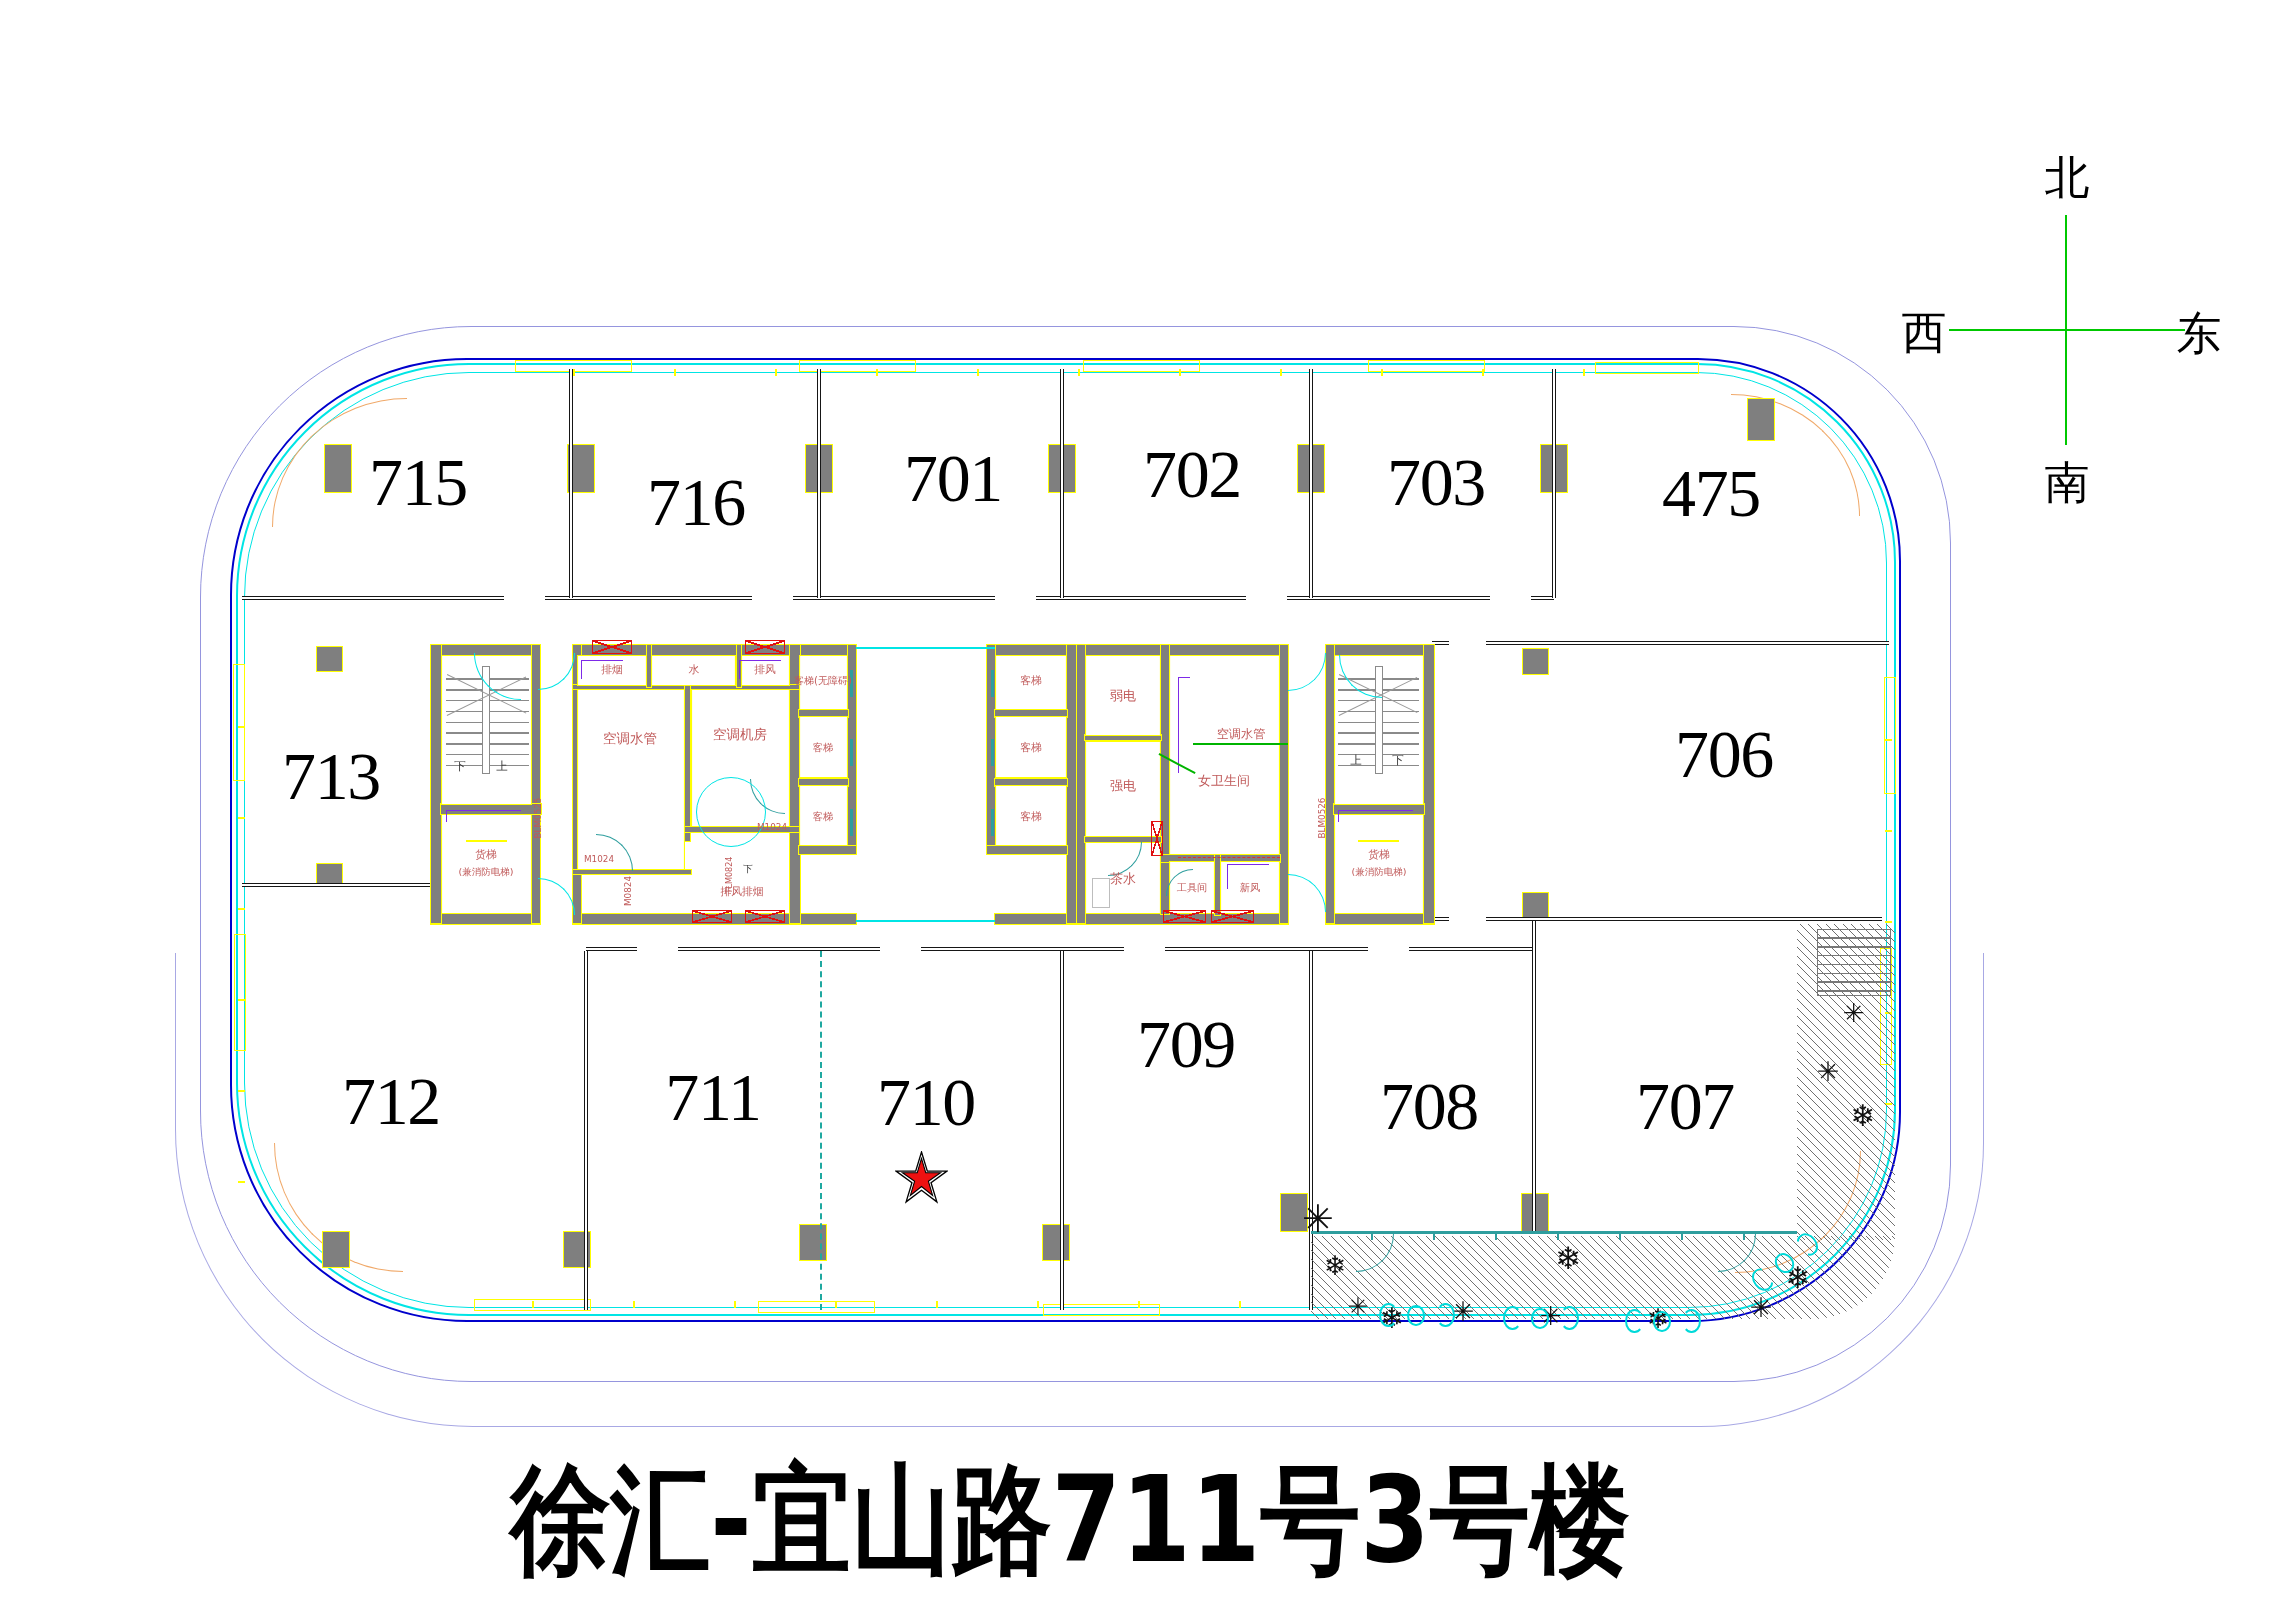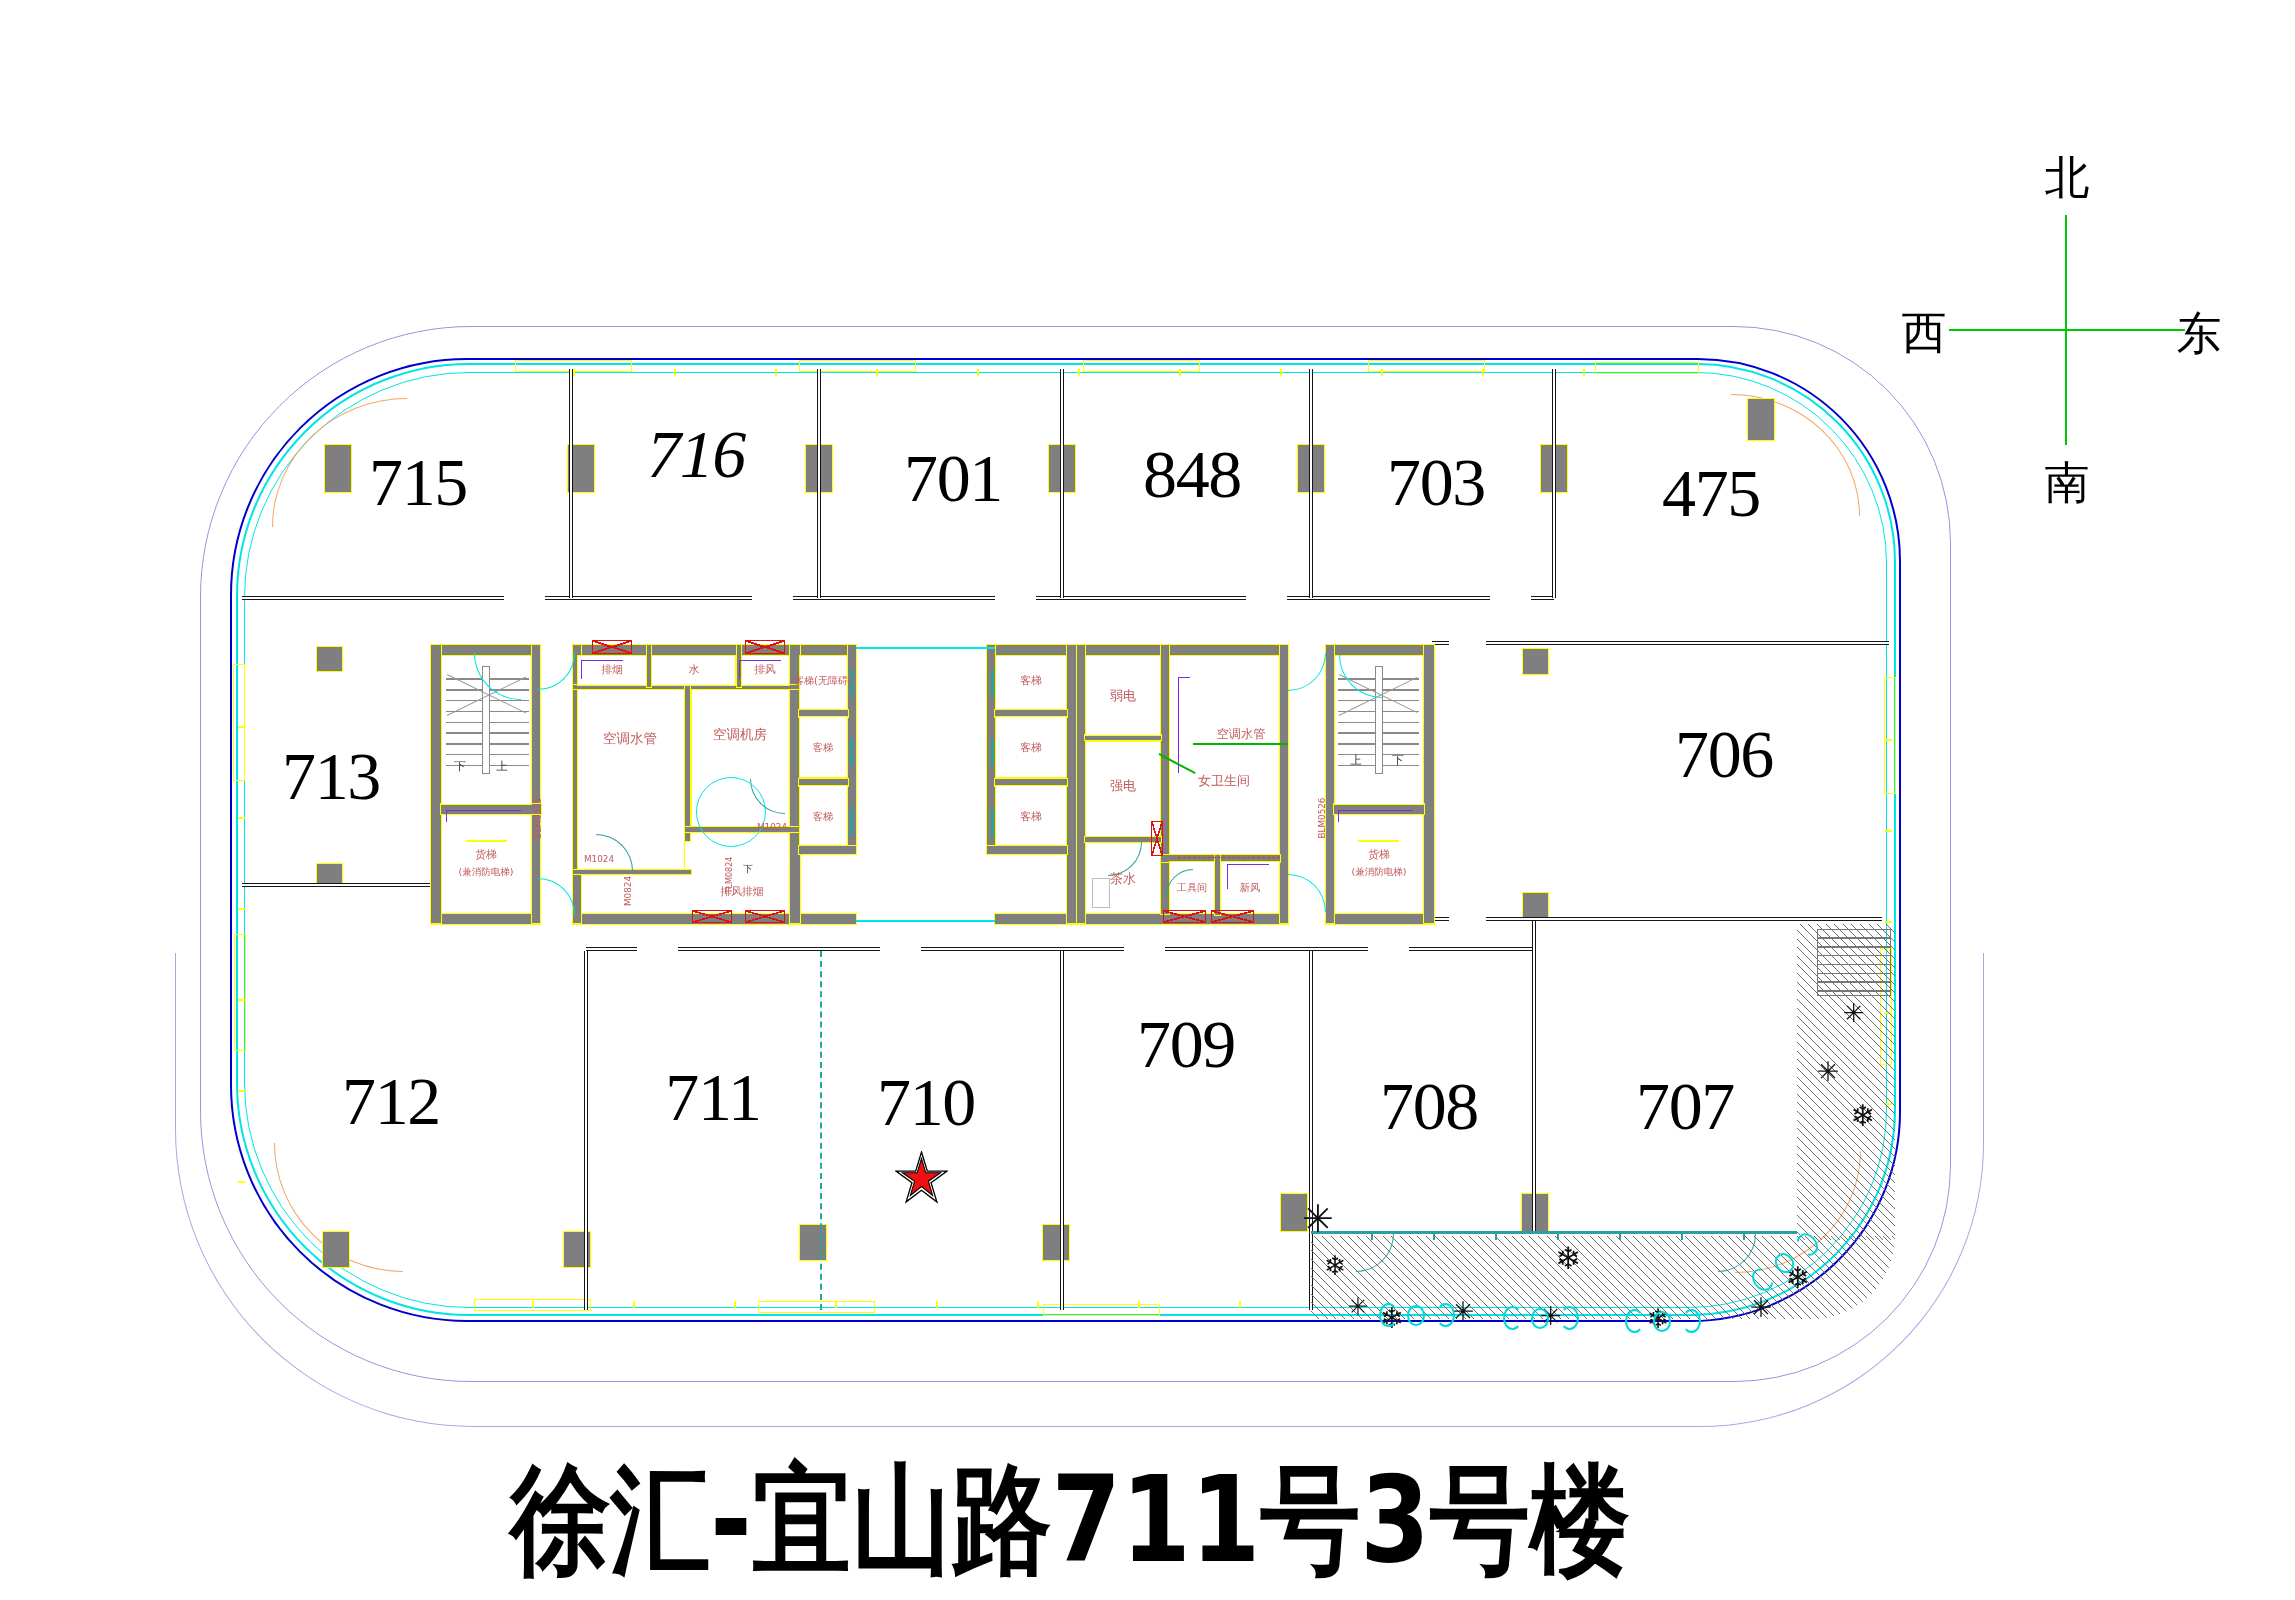--- a/index.html
+++ b/index.html
@@ -286,23 +286,23 @@
     <div class="fu t" style="position:absolute;left:28.4px;top:5.4px;width:17.6px;height:20.3px;"></div>
     <div class="fu d" style="position:absolute;left:57px;top:2.7px;width:19px;height:24.4px;"></div>
   </div>
   <div class="abs" style="left:1747px;top:1246px;width:79px;height:31px;transform:rotate(-38deg);">
     <div class="fu c" style="position:absolute;left:0;top:2.7px;width:19px;height:24.4px;"></div>
     <div class="fu t" style="position:absolute;left:28.4px;top:5.4px;width:17.6px;height:20.3px;"></div>
     <div class="fu d" style="position:absolute;left:57px;top:2.7px;width:19px;height:24.4px;"></div>
   </div>
 
   <div class="lbl num" style="left:418px;top:482px;">715</div>
-  <div class="lbl num" style="left:696px;top:454px;font-style:italic;">716</div>
+  <div class="lbl num" style="left:696px;top:502px;">716</div>
   <div class="lbl num" style="left:953px;top:478px;">701</div>
-  <div class="lbl num" style="left:1192px;top:474px;">848</div>
+  <div class="lbl num" style="left:1192px;top:474px;">702</div>
   <div class="lbl num" style="left:1436px;top:482px;">703</div>
   <div class="lbl num" style="left:1711px;top:493px;">475</div>
   <div class="lbl num" style="left:331px;top:776px;">713</div>
   <div class="lbl num" style="left:1724px;top:754px;">706</div>
   <div class="lbl num" style="left:391px;top:1101px;">712</div>
   <div class="lbl num" style="left:713px;top:1097px;">711</div>
   <div class="lbl num" style="left:926px;top:1102px;">710</div>
   <div class="lbl num" style="left:1186px;top:1044px;">709</div>
   <div class="lbl num" style="left:1429px;top:1106px;">708</div>
   <div class="lbl num" style="left:1685px;top:1106px;">707</div>

